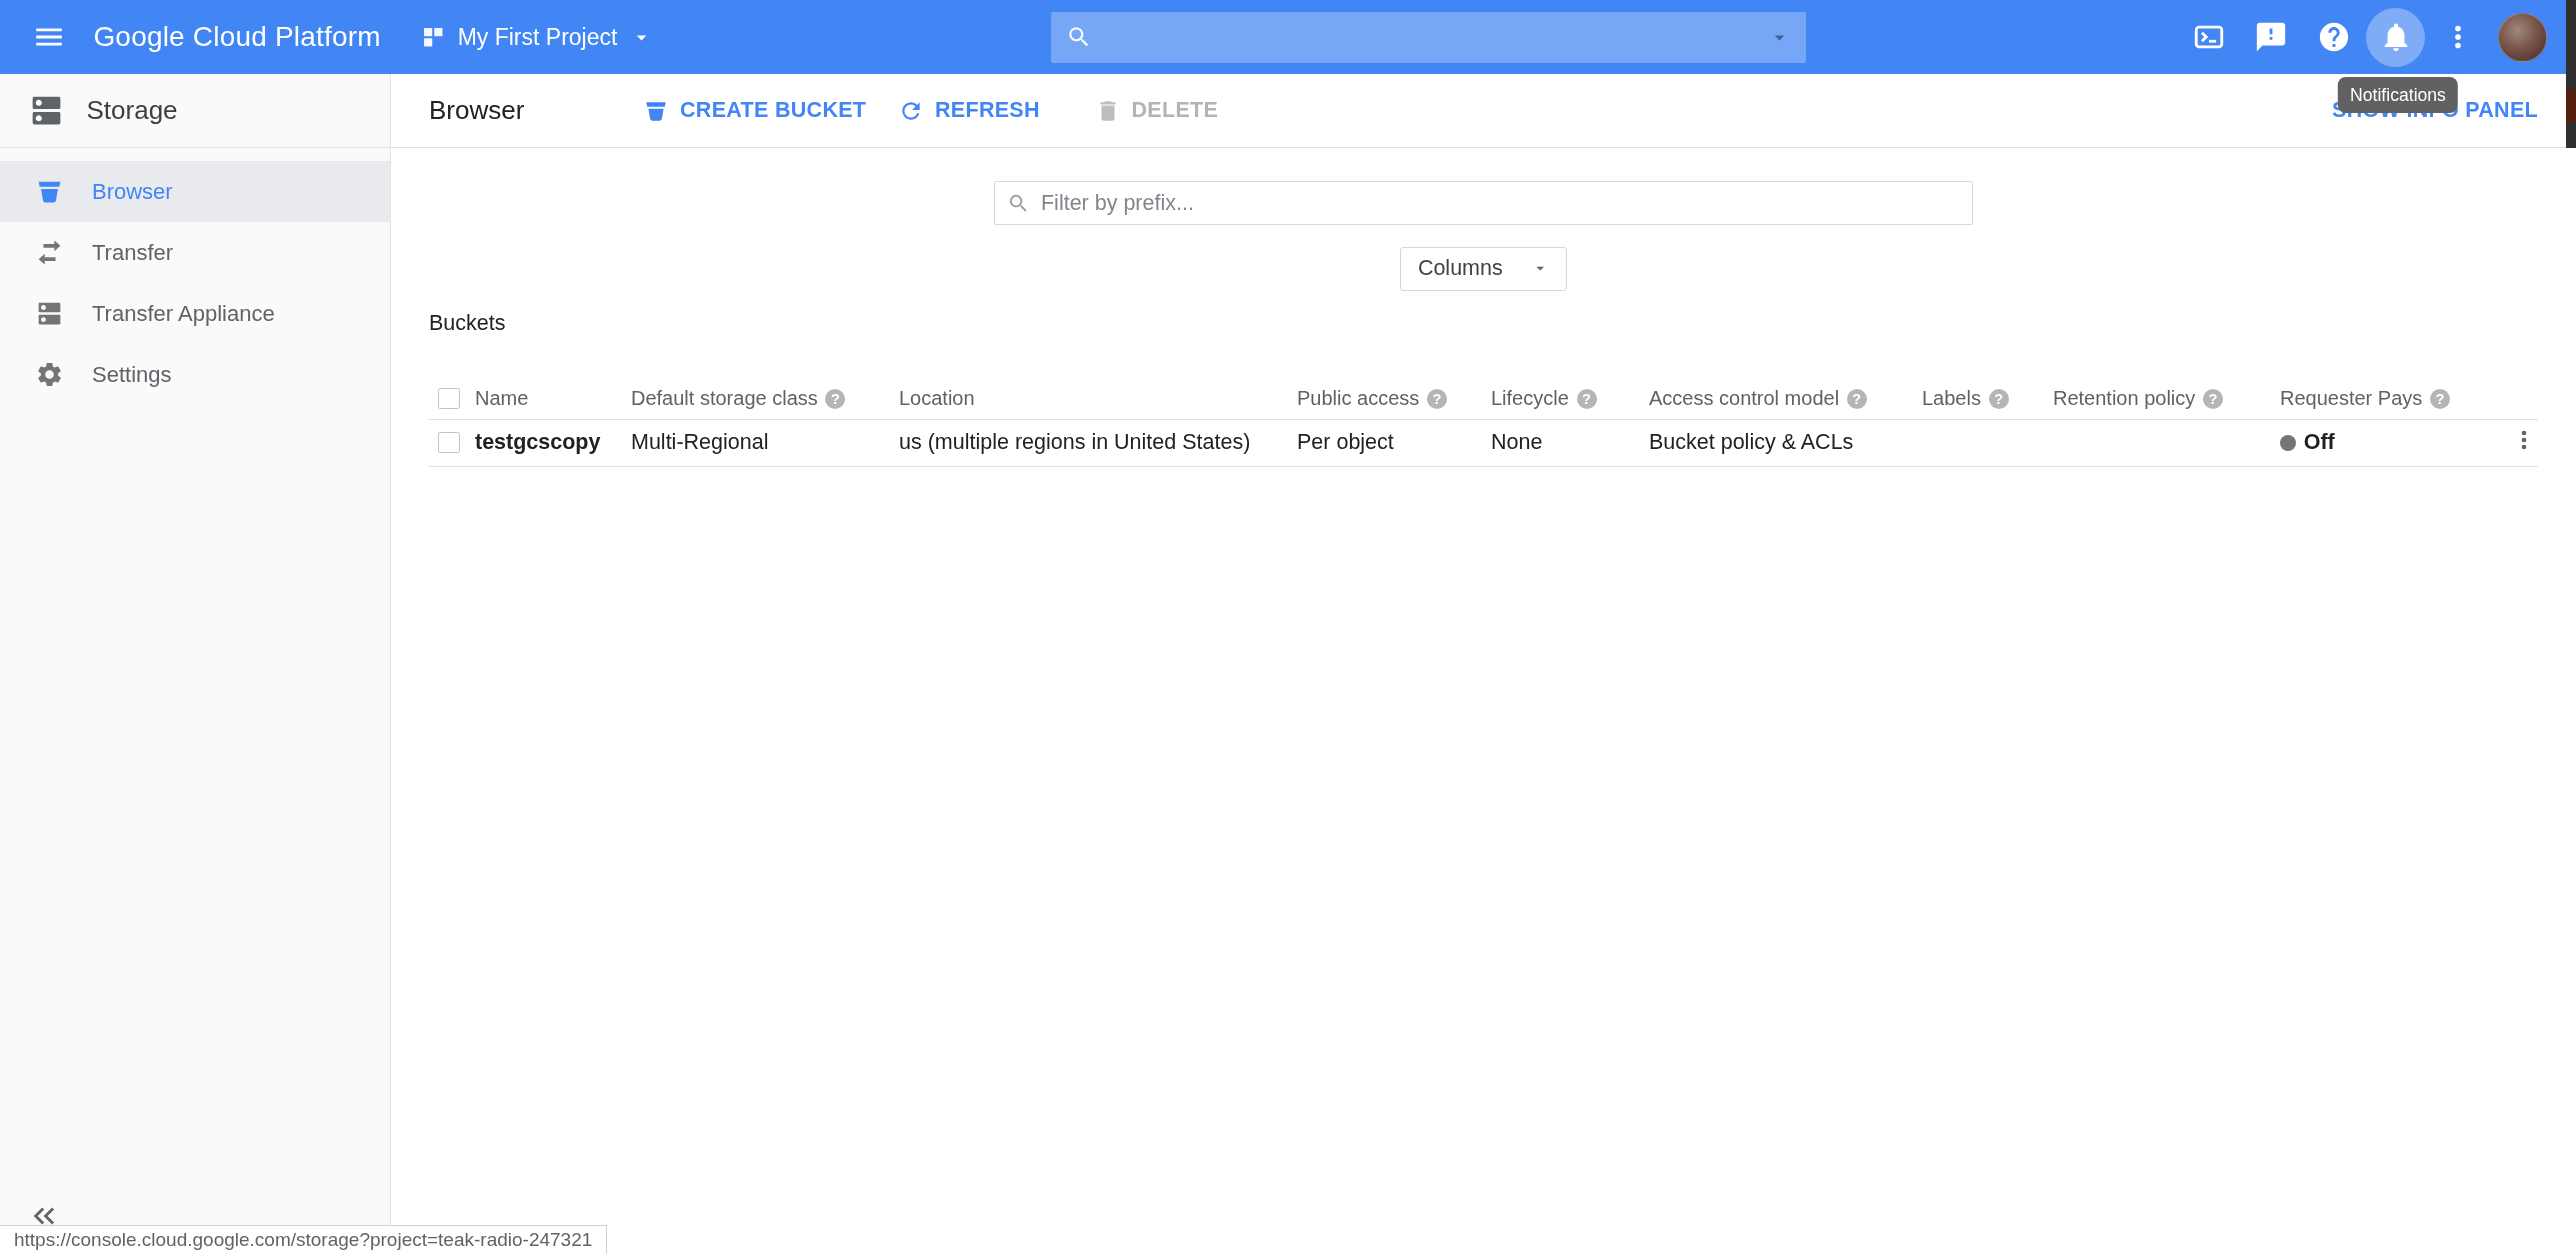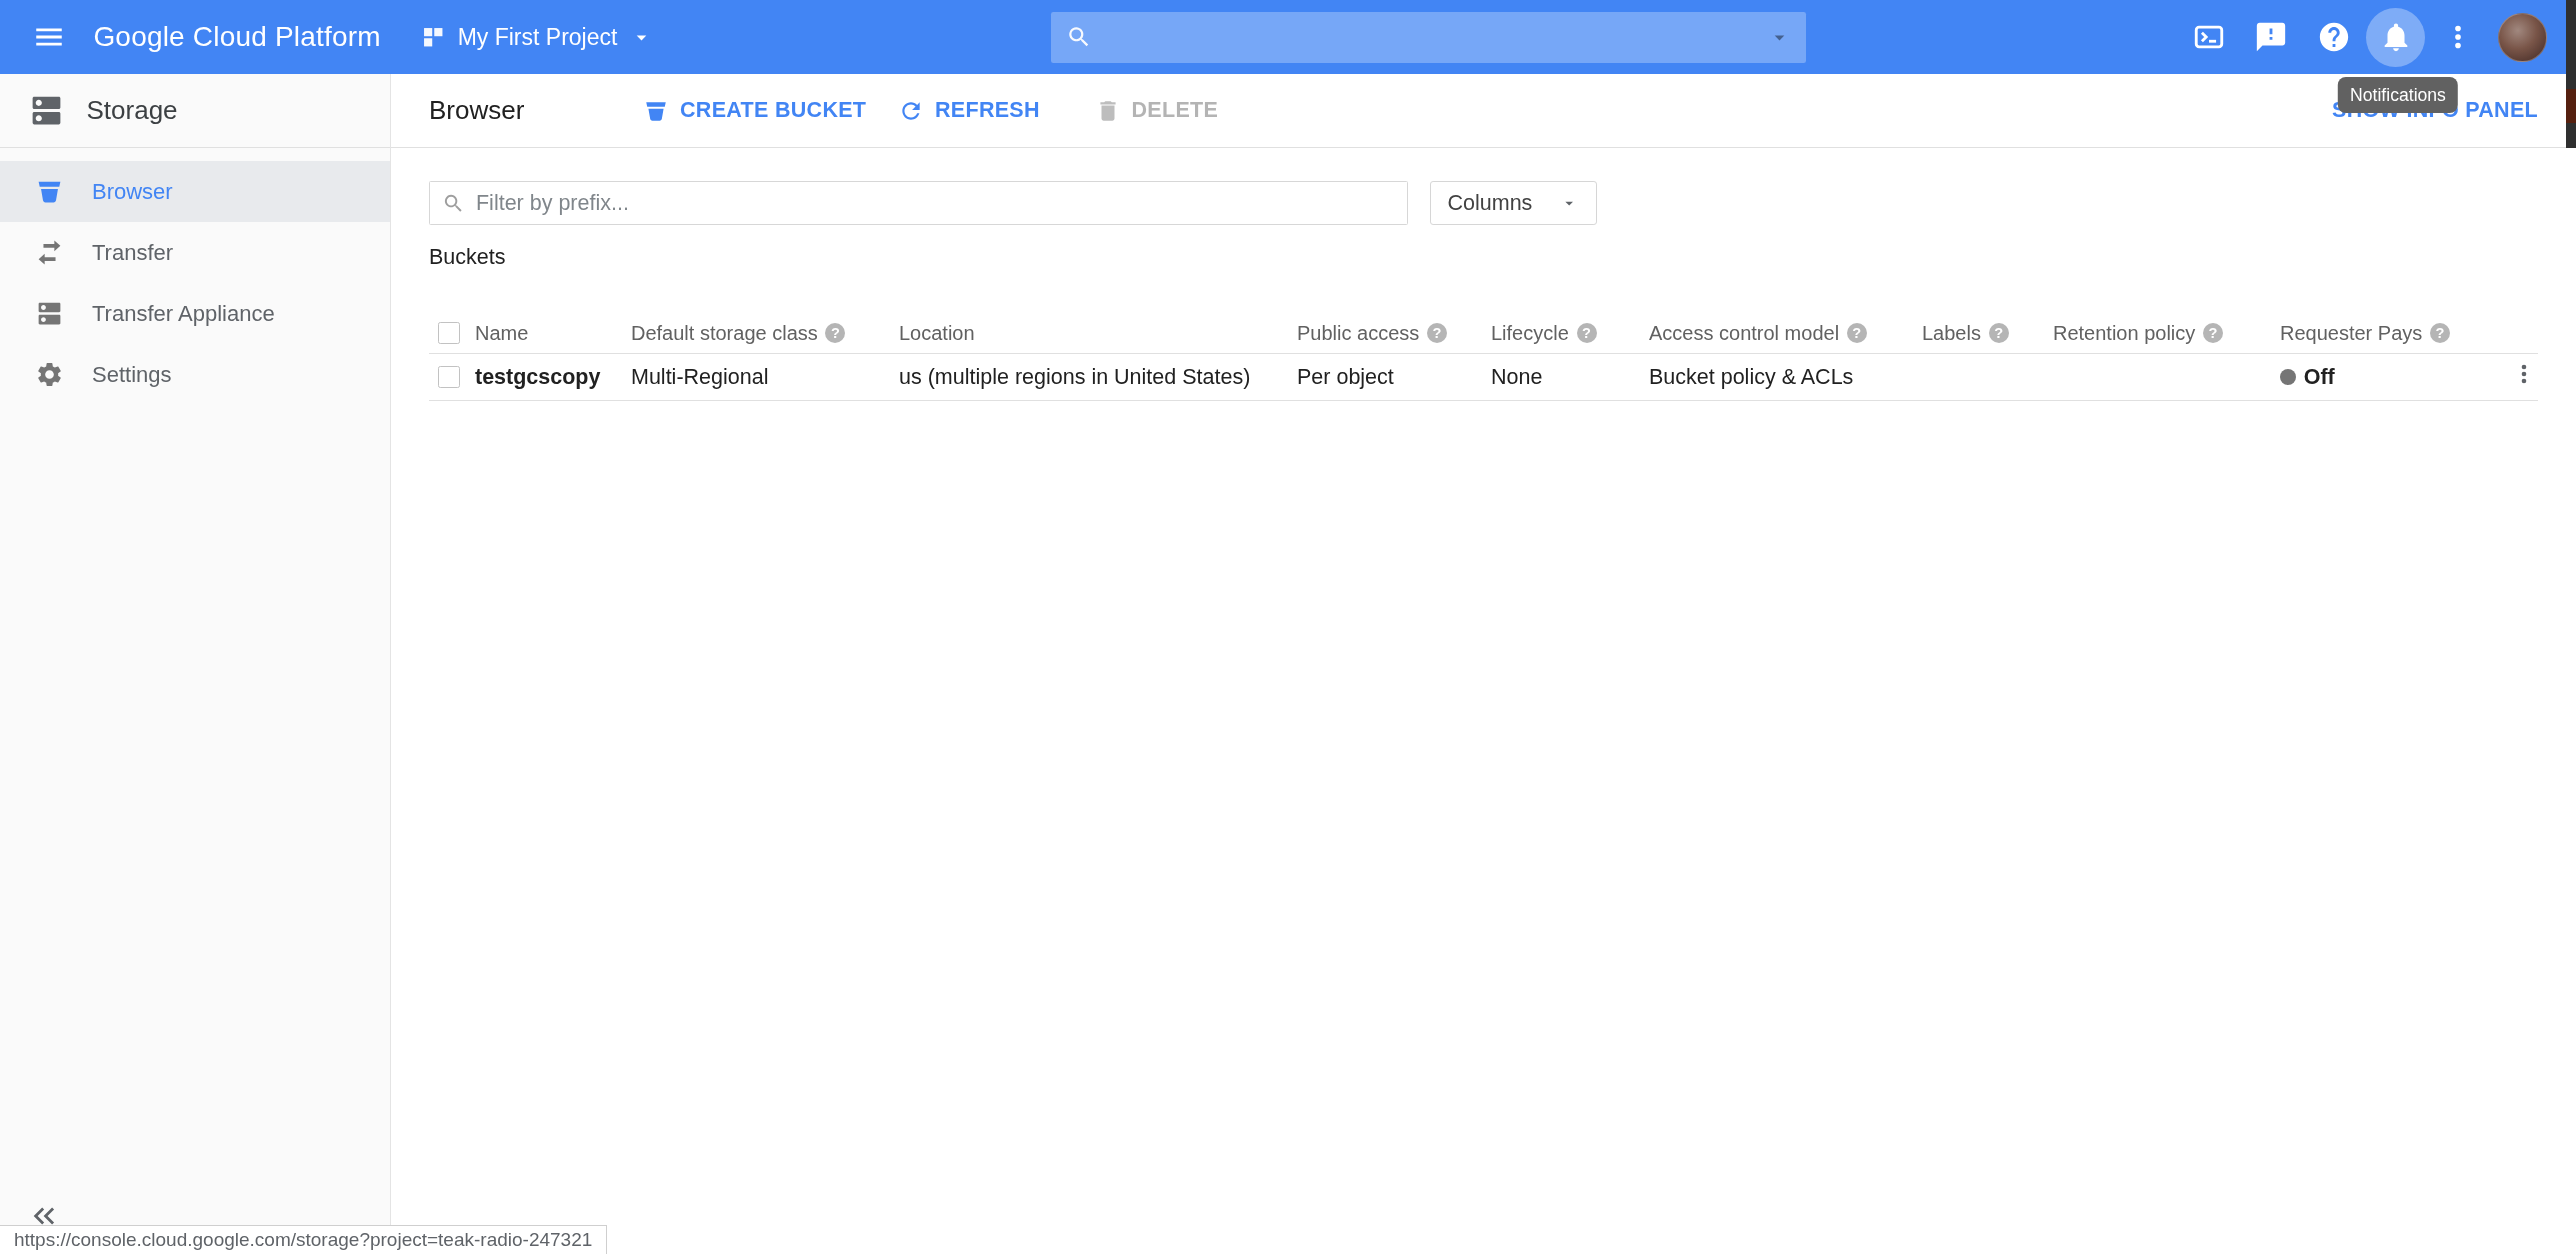--- a/index.html
+++ b/index.html
@@ -62,21 +62,21 @@
     color:#4285f4; font-size:21.5px; font-weight:700; letter-spacing:0.3px; cursor:pointer;
     font-family:inherit; white-space:nowrap; }
   .tb-btn svg { width:26px; height:26px; fill:#4285f4; }
   .tb-btn.refresh { margin-left:32px; }
   .tb-btn.delete { margin-left:55px; color:#b4b4b4; cursor:default; }
   .tb-btn.delete svg { fill:#bdbdbd; }
   .info-panel-btn { margin-left:auto; color:#4285f4; font-size:21.5px; font-weight:700;
     letter-spacing:0.3px; background:none; border:none; cursor:pointer; font-family:inherit; white-space:nowrap; }
 
   .content { padding:33px 38px 0 38px; }
-  .filter-row { display:flex; align-items:center; gap:21.5px; }
+  .filter-row { display:flex; align-items:center; gap:21.5px;flex-direction:column; }
   .filter-box { width:979px; height:44px; border:0.8px solid #d7d7d7; border-radius:1.5px;
     display:flex; align-items:center; padding:0 12.3px; background:#fff; }
   .filter-box svg { width:23px; height:23px; fill:#9e9e9e; flex:none; }
   .filter-box input { flex:1; border:none; outline:none; font-size:21.5px; color:#212121;
     margin-left:10.7px; font-family:inherit; }
   .filter-box input::placeholder { color:#80868b; }
   .columns-btn { height:44px; padding:0 17px; border:0.8px solid #d6d6d6; border-radius:3.1px;
     background:#fff; display:flex; align-items:center; gap:28px; font-size:21.5px; color:#424242;
     cursor:pointer; font-family:inherit; }
   .columns-btn svg { width:18.4px; height:18.4px; fill:#5f6368; }

